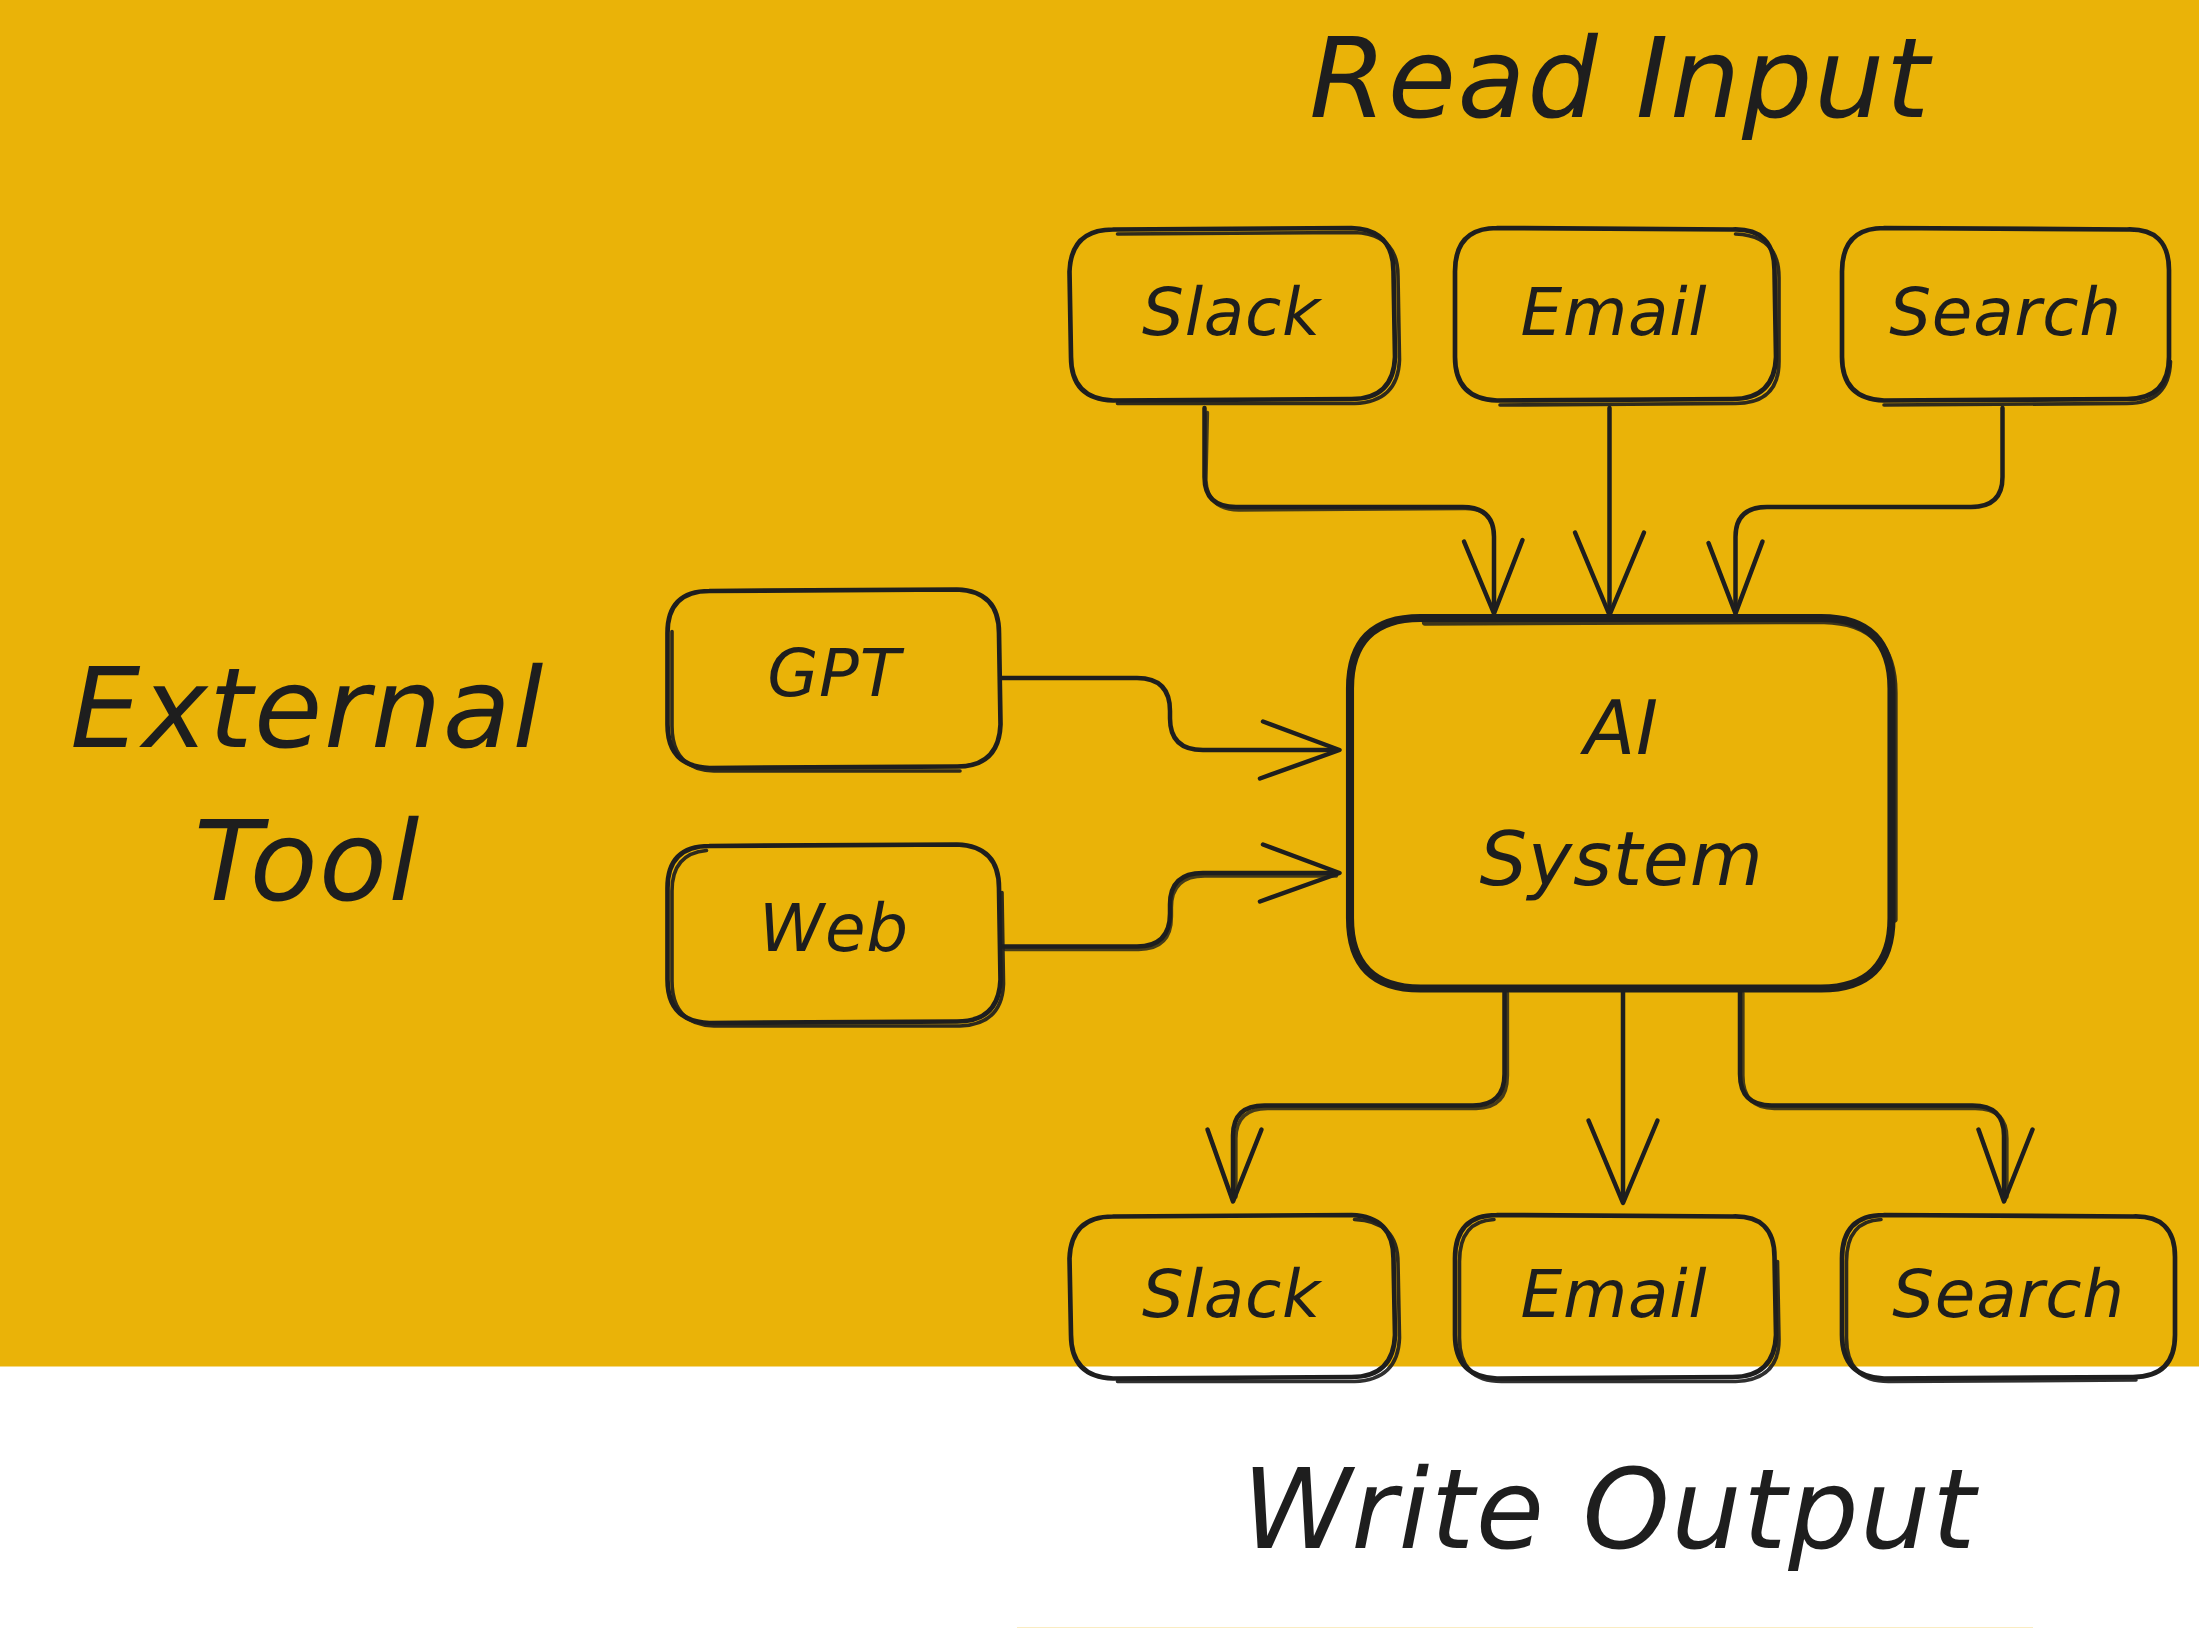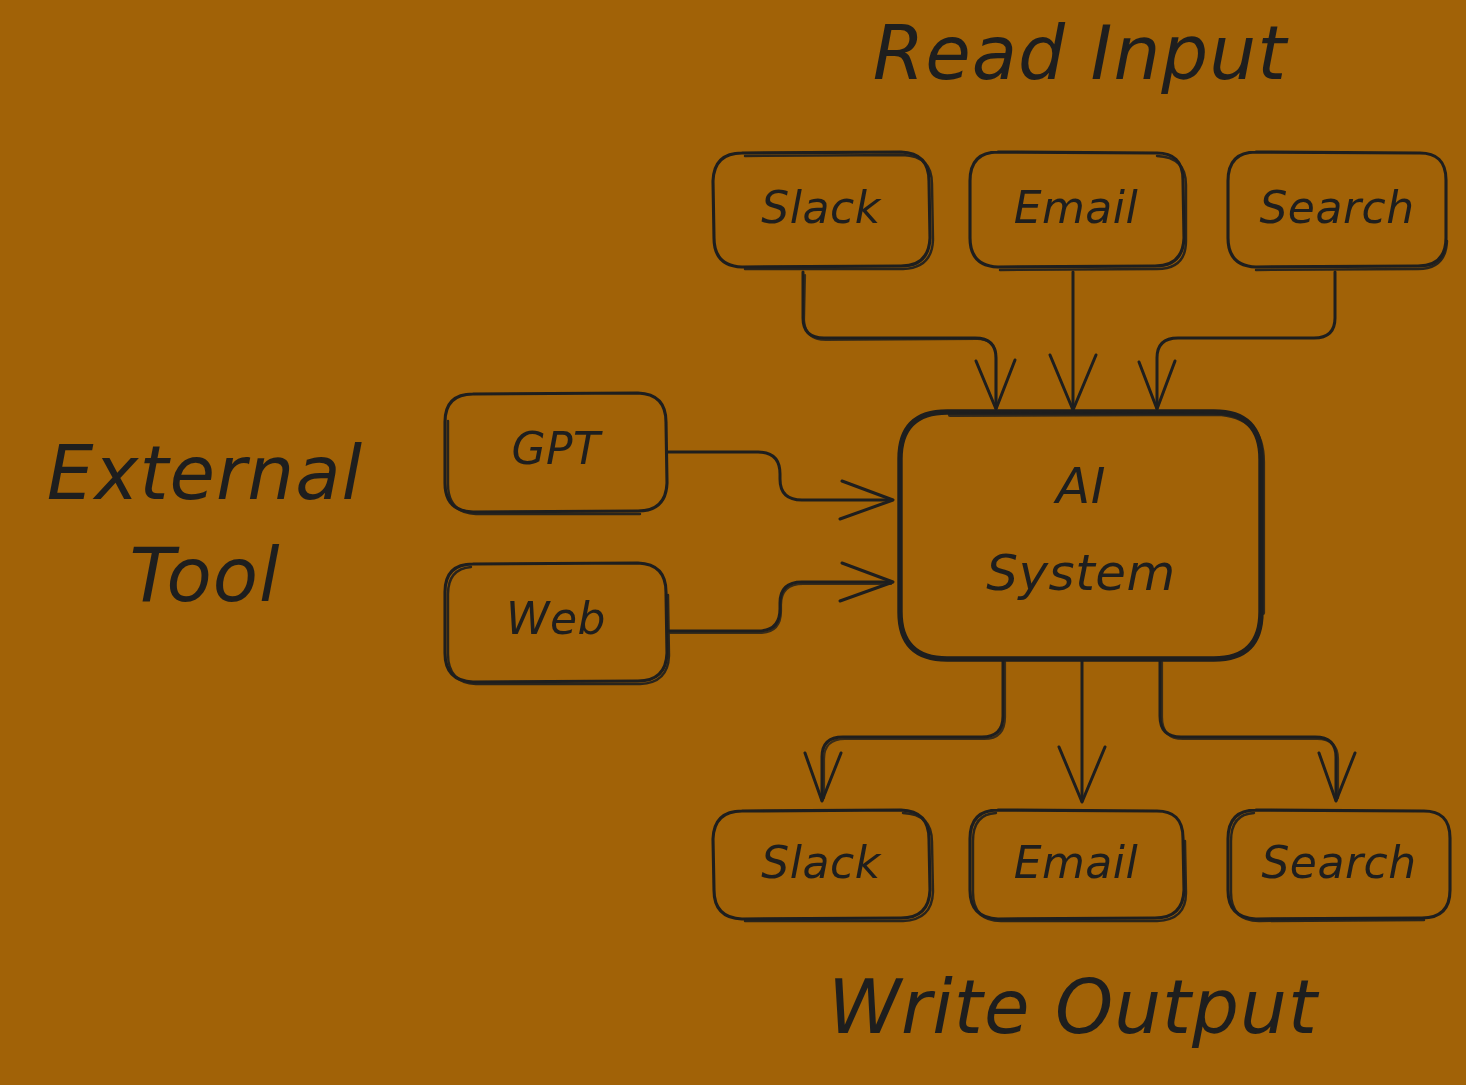--- a/index.html
+++ b/index.html
@@ -9,22 +9,22 @@
   }
   body {
     width: 1466px;
     height: 1085px;
     overflow: hidden;
     font-family: "DejaVu Sans", sans-serif;
   }
   #canvas {
     position: relative;
     width: 1466px;
-    height: 1085px;
-    background: #a16207;
+    height: 911px;
+    background: #eab308;
   }
   svg#diagram {
     position: absolute;
     top: 0;
     left: 0;
     width: 1466px;
     height: 1085px;
   }
   .sketch-stroke {
     fill: none;

